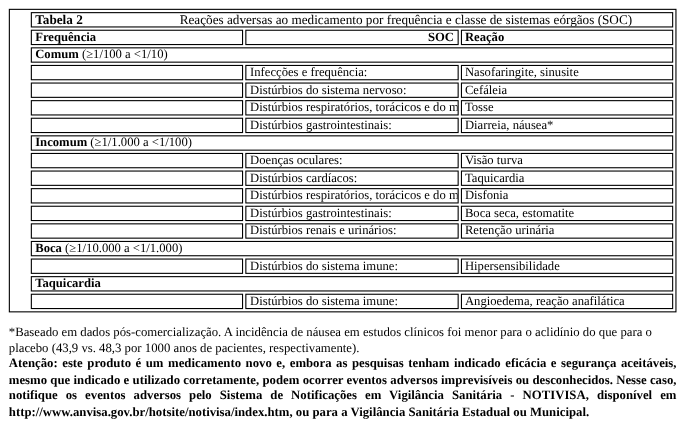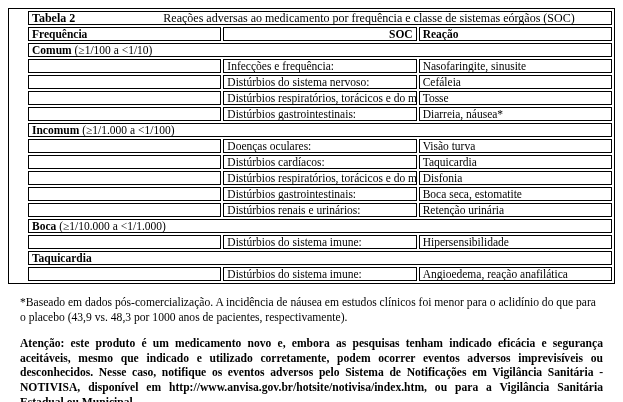--- a/index.html
+++ b/index.html
@@ -43,21 +43,21 @@
   .title-text { flex: 1 1 auto; text-align: center; font-weight: normal; font-size: 12px; }
   .hdr { font-weight: bold; font-size: 12px; }
   .hdr-center { text-align: right; }
   .band .bf { font-weight: bold; }
   .footnotes {
     margin-top: 11px;
     width: 607px;
     font-size: 11.6px;
     line-height: 14.6px;
   }
-  .footnotes p { margin: 12px; }
+  .footnotes p { margin: 0; }
   .fn-warning { font-weight: bold; text-align: justify; }
 </style>
 </head>
 <body>
 
 <div class="doc">
 
   <table class="adr">
 
     <tbody>

